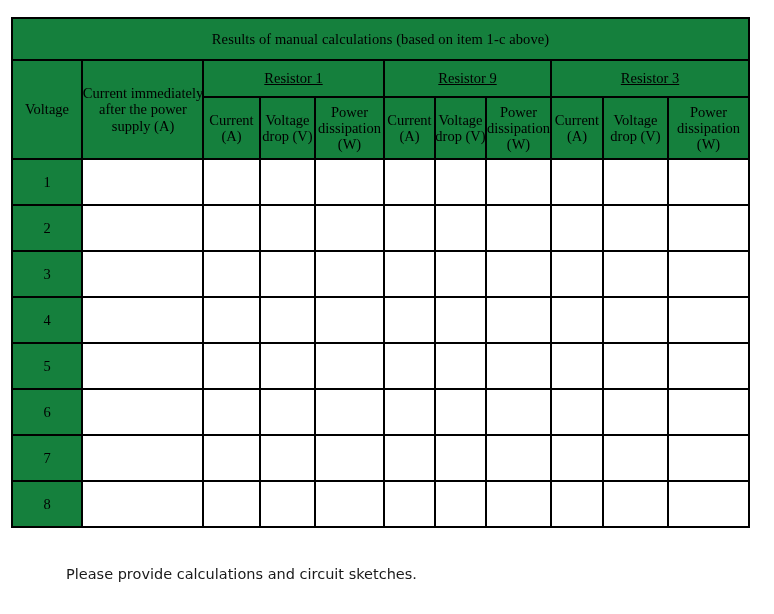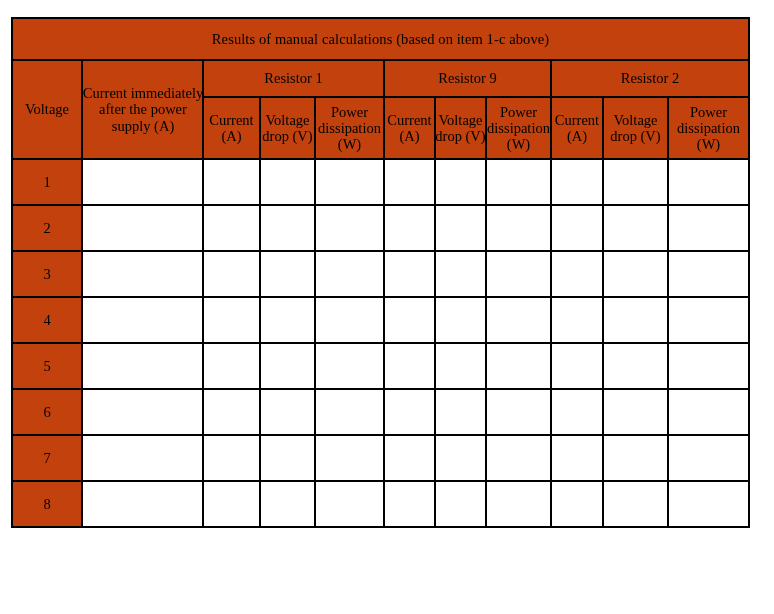--- a/index.html
+++ b/index.html
@@ -25,21 +25,21 @@
     height: 614px;
   }
 
   table.calc-table {
     position: absolute;
     left: 11px;
     top: 17px;
     width: 737px;
     border-collapse: collapse;
     table-layout: fixed;
-    background: #c2410c;
+    background: #15803d;
   }
 
   table.calc-table td,
   table.calc-table th {
     border: 2px solid #000000;
     padding: 0 1px;
     text-align: center;
     vertical-align: middle;
     font-weight: normal;
     font-size: 14.5px;
@@ -54,20 +54,21 @@
     font-size: 15.5px;
     height: 40px;
     letter-spacing: 0.1px;
   }
 
   
   .group-head {
     font-weight: bold;
     font-size: 15px;
     height: 35px;
+    text-decoration: underline;
   }
 
   
   .stub-circuit {
     font-weight: bold;
     font-size: 15px;
   }
   .stub-supply {
     font-weight: bold;
     font-size: 14.5px;
@@ -140,21 +141,21 @@
         <th class="title-cell" colspan="11">Results of manual calculations (based on item 1-c above)</th>
       </tr>
 
       <tr>
         <th rowspan="2" class="stub-circuit">Voltage</th>
         <th rowspan="2" class="stub-supply">
             <span class="ovf">Current immediately after the power supply (A)</span>
           </th>
         <th colspan="3" class="group-head">Resistor 1</th>
         <th colspan="3" class="group-head">Resistor 9</th>
-        <th colspan="3" class="group-head">Resistor 2</th>
+        <th colspan="3" class="group-head">Resistor 3</th>
       </tr>
 
       <tr>
         <th class="sub-head">
             <span class="ovf">Current (A)</span>
           </th>
         <th class="sub-head">
             <span class="ovf">Voltage drop (V)</span>
           </th>
         <th class="sub-head">
@@ -285,14 +286,15 @@
           <td class="entry-cell"></td>
           <td class="entry-cell"></td>
           <td class="entry-cell"></td>
           <td class="entry-cell"></td>
           <td class="entry-cell"></td>
           <td class="entry-cell"></td>
         </tr>
       </tbody>
   </table>
 
+  <div class="footer-note">Please provide calculations and circuit sketches.</div>
 
 </div>
 
 </body></html>

